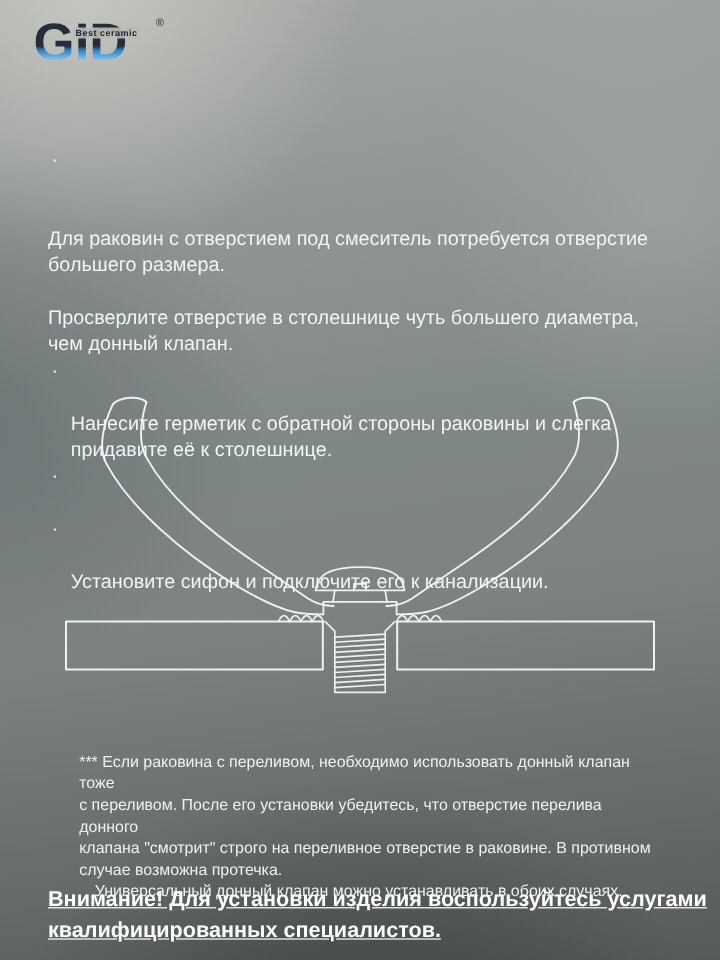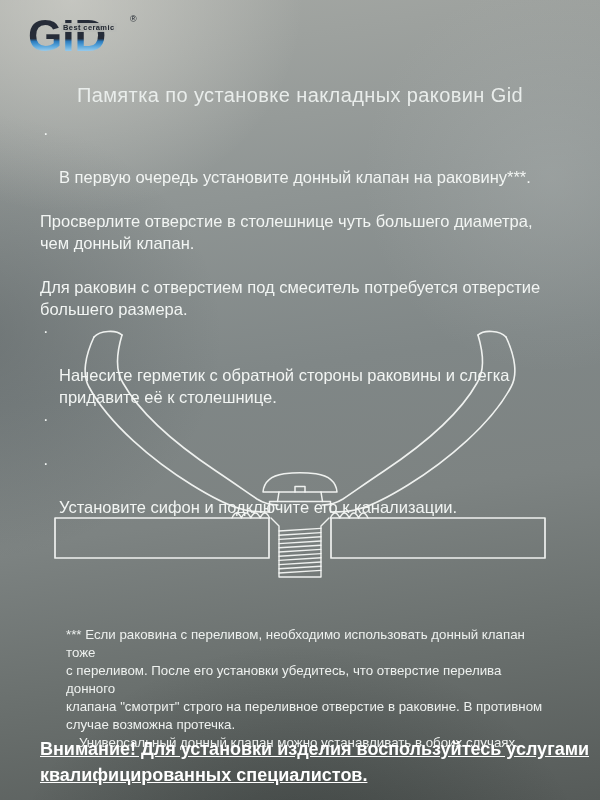--- a/index.html
+++ b/index.html
@@ -52,34 +52,32 @@
 <body>
 
 <div class="page">
 
   <div class="logo">
     <span class="logo-text">GID</span>
     <span class="logo-tagline">Best ceramic</span>
     <span class="logo-reg">®</span>
   </div>
 
-  <div class="title">Памятка по установке накладных раковин Gid</div>
 
   <div class="instructions">
     <div class="item b">
       <span class="bullet">·</span>
-      <span class="itext">В первую очередь установите донный клапан на раковину***.</span>
+    </div>
+    <div class="item">
+      <span class="itext">Для раковин с отверстием под смеситель потребуется отверстие
+большего размера.</span>
     </div>
     <div class="item">
       <span class="itext">Просверлите отверстие в столешнице чуть большего диаметра,
 чем донный клапан.</span>
-    </div>
-    <div class="item">
-      <span class="itext">Для раковин с отверстием под смеситель потребуется отверстие
-большего размера.</span>
     </div>
     <div class="item b">
       <span class="bullet">·</span>
       <span class="itext">Нанесите герметик с обратной стороны раковины и слегка
 придавите её к столешнице.</span>
     </div>
     <div class="item b">
       <span class="bullet">·</span>
     </div>
     <div class="item b">

